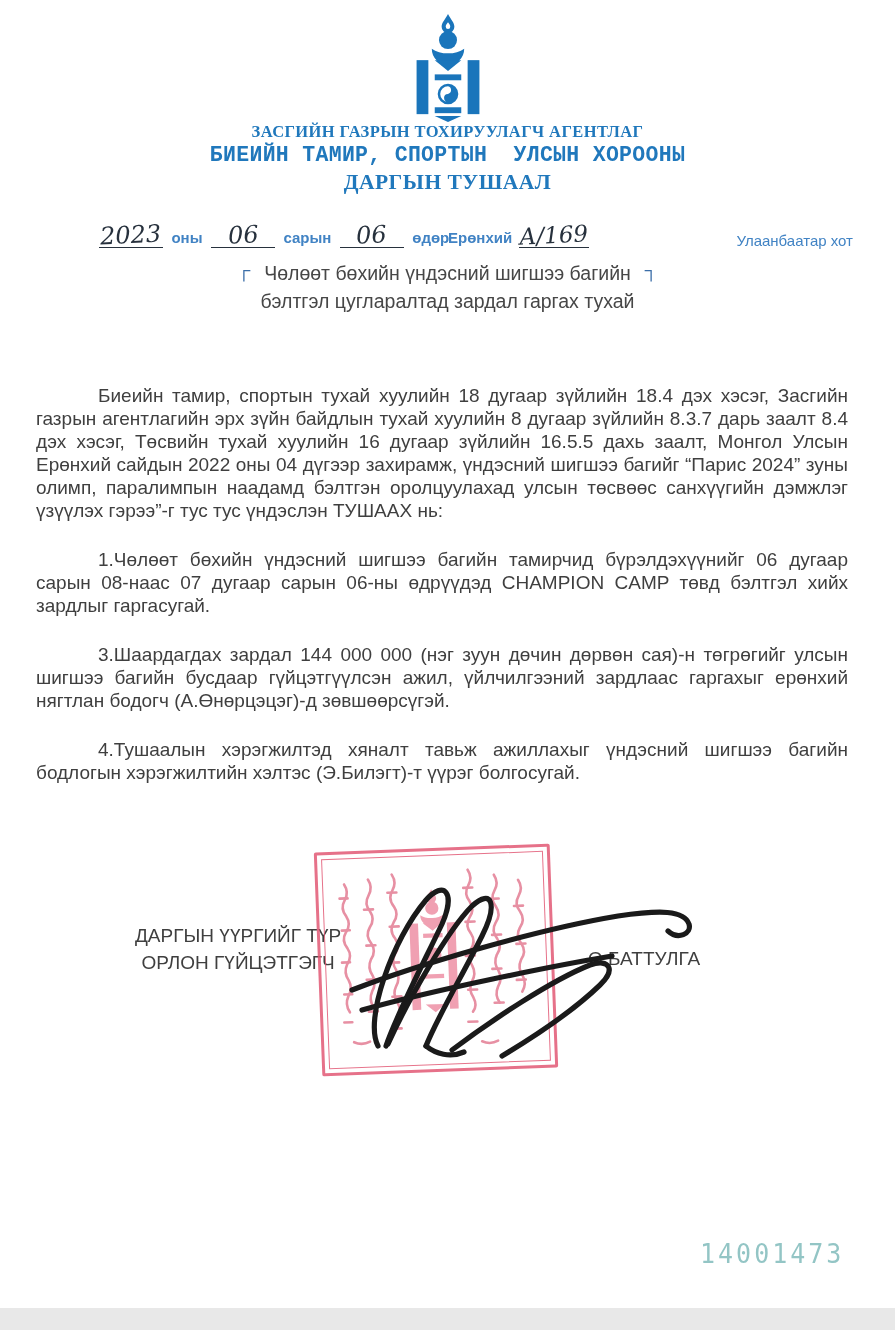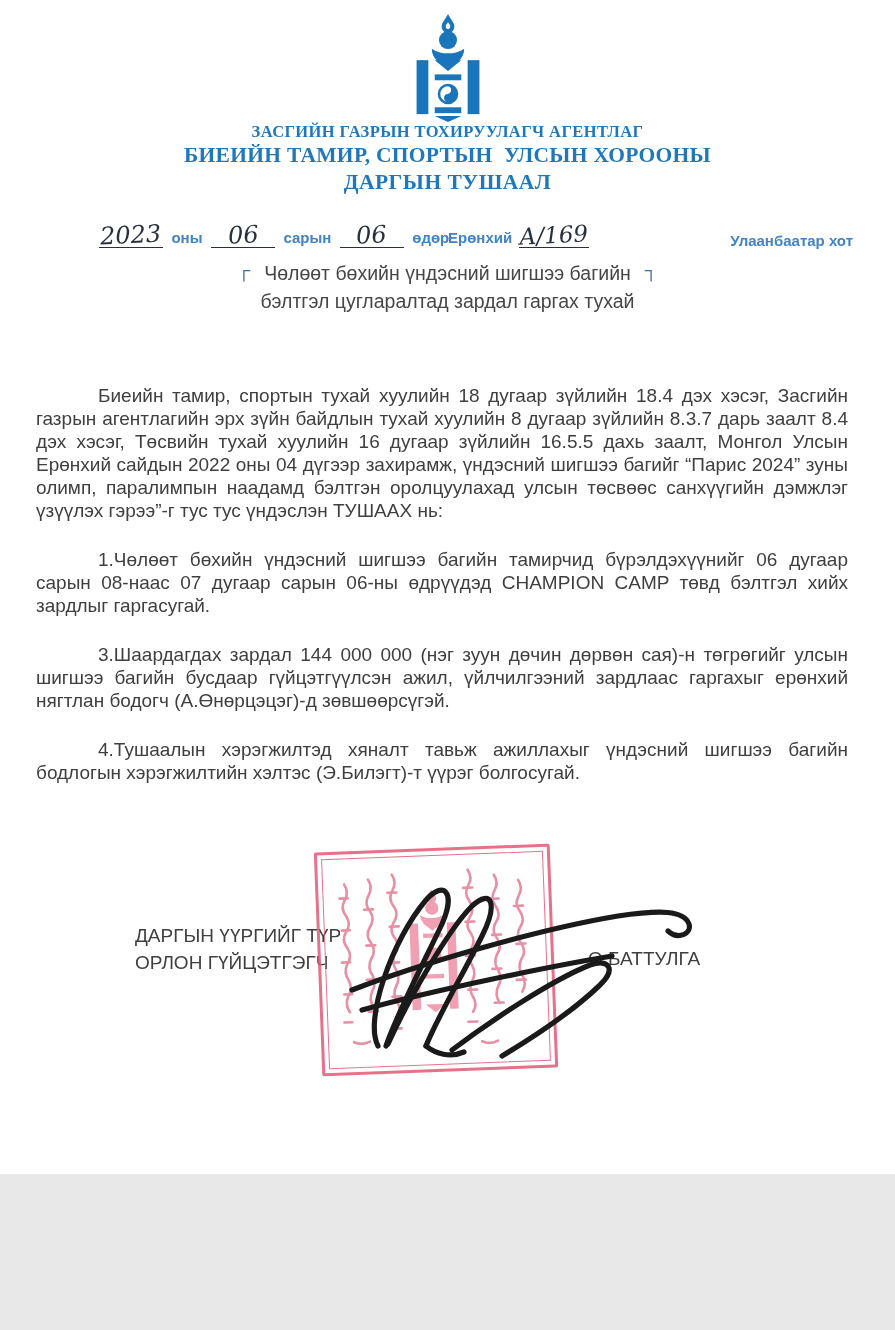--- a/index.html
+++ b/index.html
@@ -1,54 +1,54 @@
 <!DOCTYPE html>
 <html><head>
 <meta charset="utf-8">
 <style>
   html,body{margin:0;padding:0;}
   body{background:#e8e8e8;font-family:"Liberation Sans",sans-serif;}
   .page{
-    position:relative;width:895px;height:1174px;margin:0 auto;
+    position:relative;width:895px;height:1308px;margin:0 auto;
     background:#ffffff;overflow:hidden;color:#3f3f3f;
   }
   
   .emblem{position:absolute;top:14px;left:50%;transform:translateX(-50%);}
   .hdr-line{position:absolute;left:0;width:100%;text-align:center;
     font-family:"Liberation Serif",serif;color:#2078bc;white-space:pre-wrap;}
   .hdr-agency{top:122px;font-size:16.5px;font-weight:600;letter-spacing:.4px;}
-  .hdr-org{top:143px;font-size:21.5px;font-weight:bold;letter-spacing:.3px;}
+  .hdr-org{top:143px;font-size:21.5px;font-weight:bold;letter-spacing:.3px;font-family:Liberation Mono, monospace;}
   .hdr-doctype{top:170px;font-size:21.5px;font-weight:bold;letter-spacing:.5px;}
   
   .meta{position:absolute;top:218px;left:0;width:100%;height:46px;}
   .meta .lbl{color:#4183c4;font-size:15px;font-weight:600;margin-top:25px;}
   .hw{font-family:"DejaVu Serif",serif;font-style:italic;color:#27313d;
       display:inline-block;transform:rotate(-3deg);}
   .u{border-bottom:1.5px solid #27313d;display:inline-block;text-align:center;}
   .meta-left{position:absolute;left:95px;top:8px;}
   .meta-left .u{min-width:64px;margin:0 4px;}
   .meta-left .hw{font-size:24px;line-height:18px;}
   .meta-num{position:absolute;left:448px;top:8px;}
   .meta-num .u{min-width:70px;margin-left:2px;}
   .meta-num .hw{font-size:23px;line-height:18px;}
   .meta-city{position:absolute;right:42px;top:14px;color:#4183c4;
-    font-size:15px;font-weight:700;}
+    font-size:15px;font-weight:400;}
   
   .subject{position:absolute;top:260px;left:0;width:100%;text-align:center;
     font-size:19.5px;line-height:27px;color:#474747;}
   .bracket{color:#3b6ea8;font-size:18px;position:relative;top:-4px;}
   .bracket.l{margin-right:14px;}
   .bracket.r{margin-left:14px;}
   
   .body-text{position:absolute;top:384px;left:36px;width:812px;}
   .body-text p{margin:0 0 26px 0;font-size:19px;line-height:23px;
     text-align:justify;text-indent:62px;color:#3f3f3f;}
   
   .sig-title{position:absolute;left:135px;top:922px;font-size:19px;
-    line-height:27px;color:#3f3f3f;}
+    line-height:27px;color:#3f3f3f;text-align:center;}
   .sig-name{position:absolute;left:588px;top:948px;font-size:19px;color:#3f3f3f;}
   .stamp{position:absolute;left:318px;top:848px;width:230px;height:218px;
     transform:rotate(-2.2deg);border:3px solid #e25975;border-radius:2px;
     opacity:.85;}
   .stamp-inner{position:absolute;inset:4px;border:1.5px solid #e25975;}
   .sig-svg{position:absolute;left:330px;top:868px;pointer-events:none;}
   
   .registry{position:absolute;left:700px;top:1240px;
     font-family:"DejaVu Sans Mono",monospace;font-size:25px;letter-spacing:3px;
     color:rgba(58,150,150,.55);filter:blur(.4px);transform:scaleY(1.05);}

